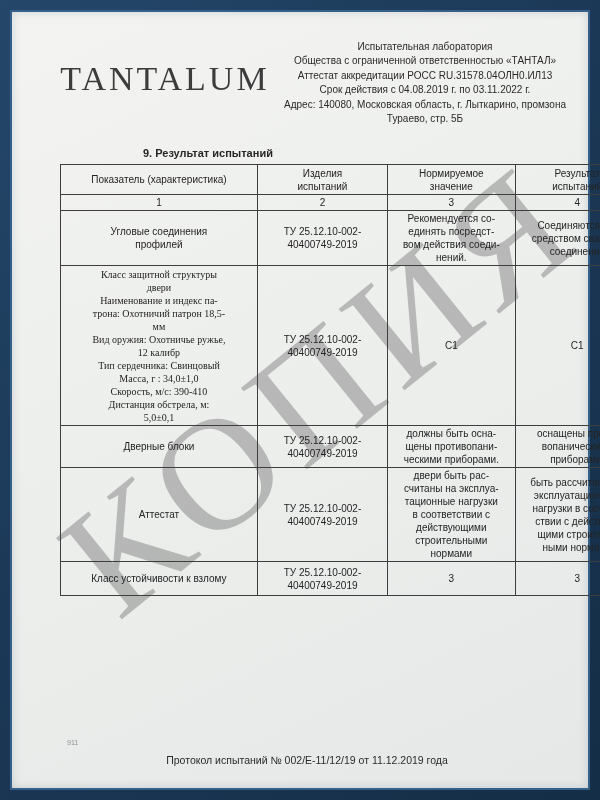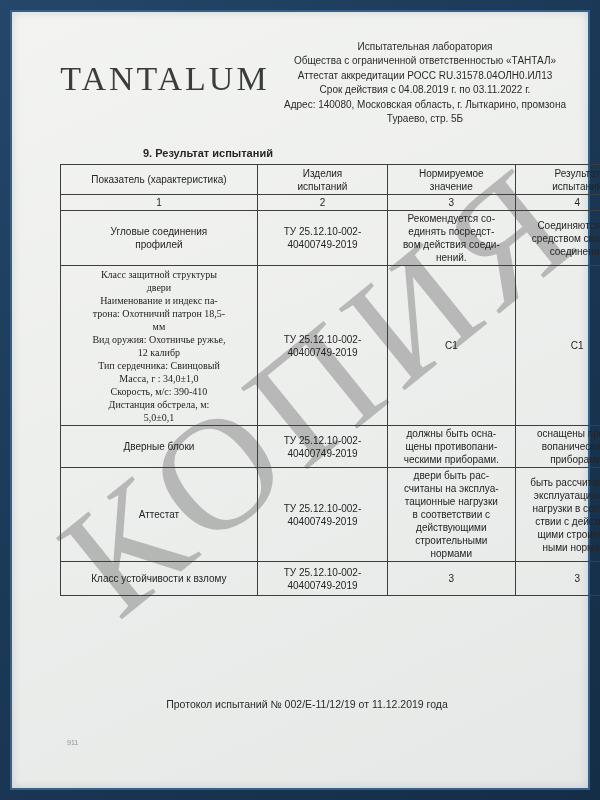--- a/index.html
+++ b/index.html
@@ -68,21 +68,21 @@
   tr.r0{height:55px;}
   tr.r1{height:160px;}
   tr.r2{height:42px;}
   tr.r3{height:94px;}
   tr.r4{height:34px;}
   td.left{text-align:left;padding-left:6px;}
   td.top{vertical-align:top;padding-top:2px;font-family:Liberation Serif, serif;}
 
   
   .footer{
-    position:absolute;left:0;right:0;top:684px;
+    position:absolute;left:0;right:0;top:740px;
     text-align:center;color:#2a2a2a;
     font-size:10.5px;line-height:16px;
     padding-left:14px;z-index:2;
   }
   .corner-number{
     position:absolute;left:55px;top:727px;
     font-size:7px;color:#8f8f8f;z-index:2;
   }
 </style>
 </head>

